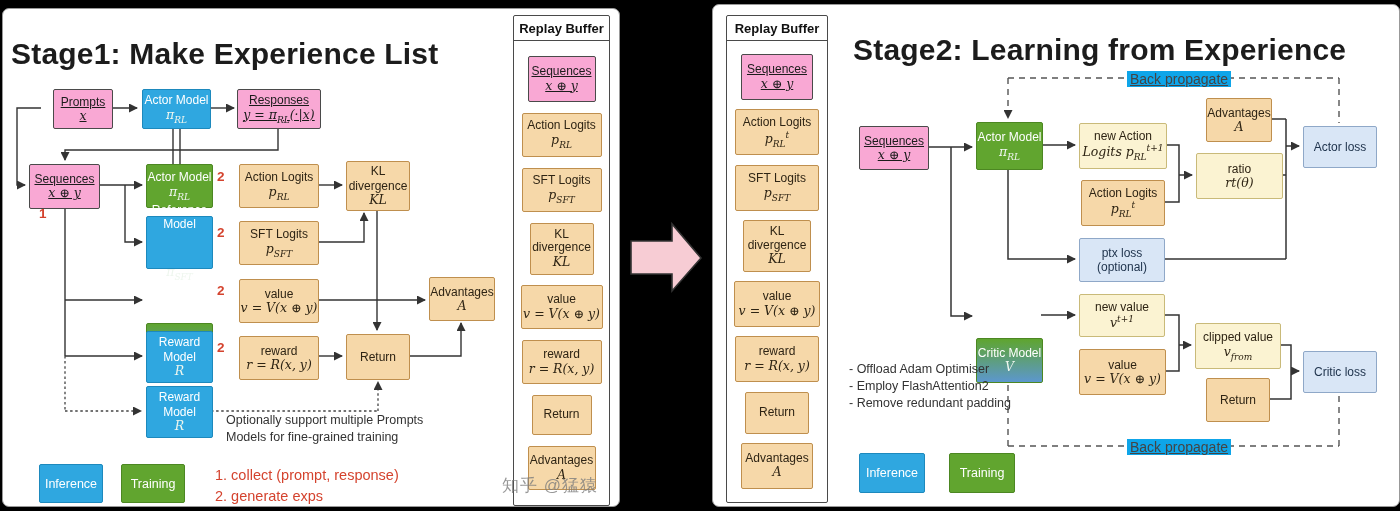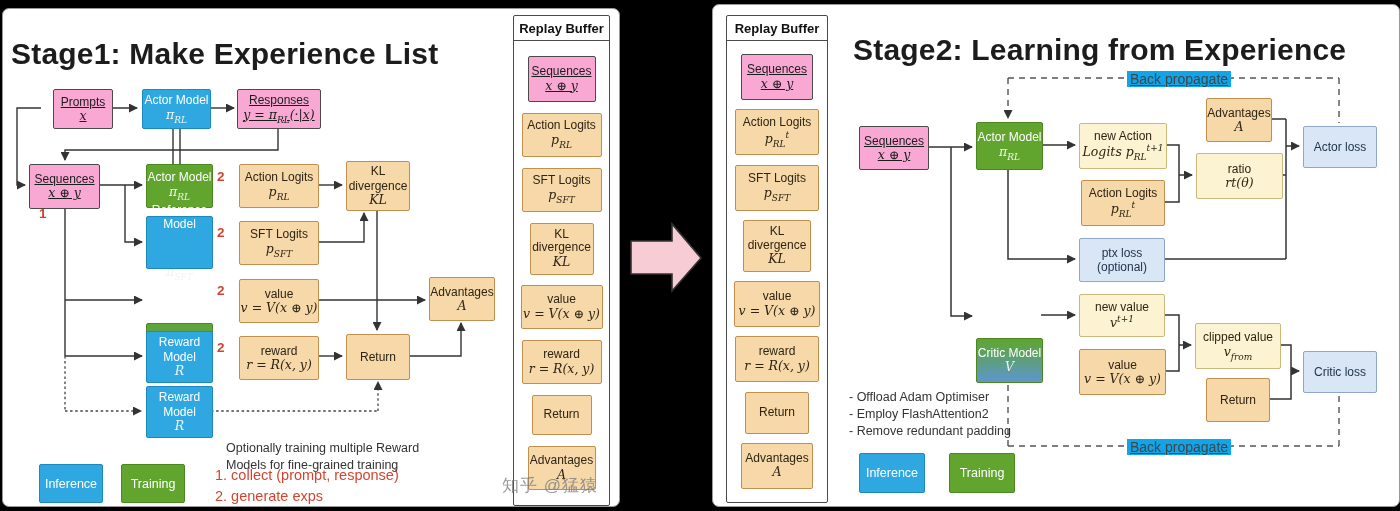--- a/index.html
+++ b/index.html
@@ -24,21 +24,21 @@
   .replay{position:absolute;background:#fff;border:1.5px solid #4a4a4a;border-radius:2px;z-index:2;
           display:flex;flex-direction:column;}
   .replay-header{height:24px;display:flex;align-items:center;justify-content:center;
                  font-weight:bold;font-size:13px;border-bottom:1.5px solid #4a4a4a;color:#111;}
   .replay-items{flex:1;display:flex;flex-direction:column;align-items:center;
                 justify-content:space-evenly;padding:4px 0;}
   .rbox{position:relative;display:flex;flex-direction:column;align-items:center;justify-content:center;
         text-align:center;border-radius:2px;font-size:11.5px;line-height:1.15;}
   .marker{position:absolute;color:#d4432e;font-size:13.5px;font-weight:bold;z-index:3;}
   .rednote{position:absolute;color:#d4432e;font-size:14.5px;line-height:1.45;z-index:3;}
-  .smallnote{position:absolute;font-size:12.5px;color:#333;line-height:1.35;z-index:3;margin-top:28px;}
+  .smallnote{position:absolute;font-size:12.5px;color:#333;line-height:1.35;z-index:3;}
   .bp-label{position:absolute;font-size:14px;color:#444;background:#0ea5e9;padding:0 3px;z-index:3;text-decoration:underline;}
   .legend{position:absolute;display:flex;align-items:center;justify-content:center;
           font-size:12.5px;color:#fff;border-radius:2px;z-index:2;}
   svg.wires{position:absolute;left:0;top:0;z-index:1;pointer-events:none;}
   #watermark{position:absolute;color:rgba(125,125,125,.8);font-size:17px;letter-spacing:1px;z-index:6;}
   #big-arrow{position:absolute;z-index:5;}
 </style>
 </head>
 <body>
 
@@ -145,21 +145,21 @@
       <span class="f">R</span>
     </div>
 
     <div class="marker" style="left:36px;top:197px;">1</div>
     <div class="marker" style="left:214px;top:160px;">2</div>
     <div class="marker" style="left:214px;top:216px;">2</div>
     <div class="marker" style="left:214px;top:274px;">2</div>
     <div class="marker" style="left:214px;top:331px;">2</div>
 
     <div class="smallnote" style="left:223px;top:403px;">
-      <div>Optionally training multiple Reward</div>
+      <div>Optionally support multiple Prompts</div>
       <div>Models for fine-grained training</div>
     </div>
 
     <div class="legend blue" style="left:36px;top:455px;width:62px;height:37px;">Inference</div>
     <div class="legend green" style="left:118px;top:455px;width:62px;height:37px;">Training</div>
 
     <div class="rednote" style="left:212px;top:456px;">
       <div>1. collect (prompt, response)</div>
       <div>2. generate exps</div>
     </div>

